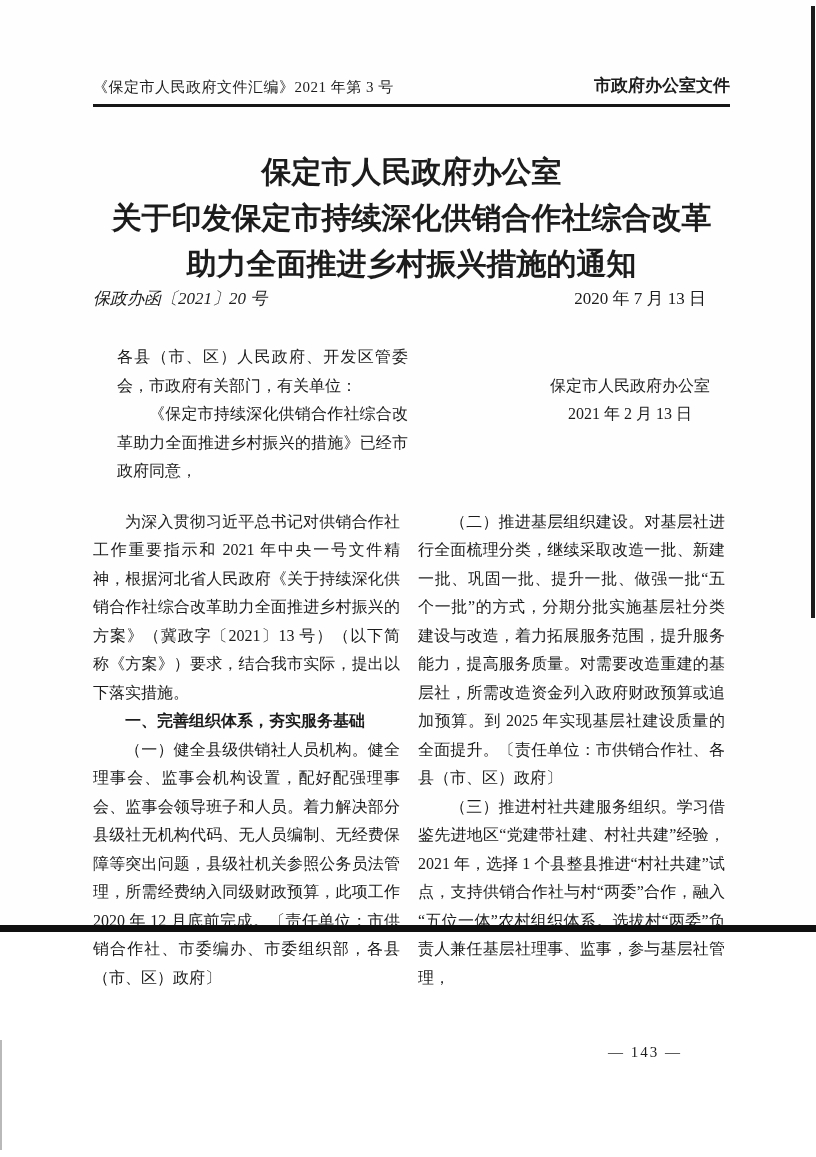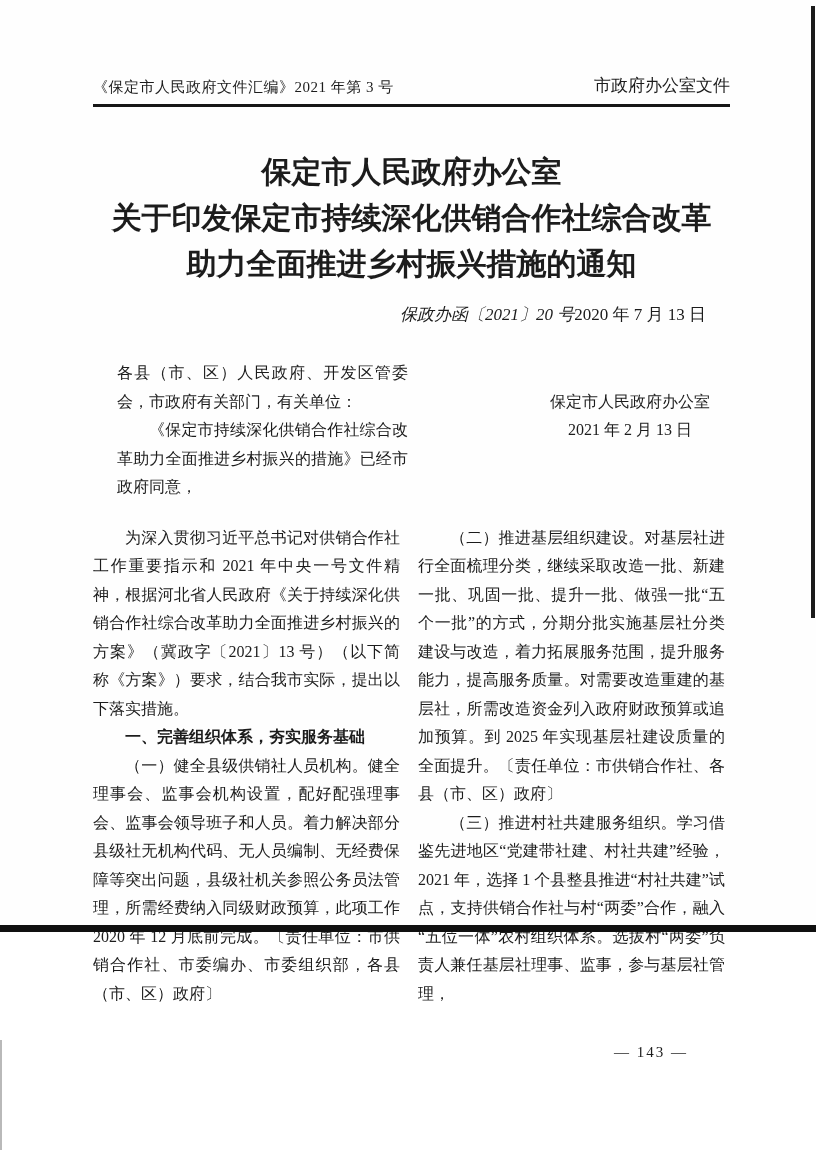--- a/index.html
+++ b/index.html
@@ -17,32 +17,32 @@
   }
   .content { padding: 0 86px 0 93px; }
 
   
   .hdr {
     display: flex; justify-content: space-between; align-items: flex-end;
     padding-top: 74px; padding-bottom: 7px;
     border-bottom: 3px solid #161616;
   }
   .hdr-left  { font-size: 15px; letter-spacing: 0.5px; }
-  .hdr-right { font-size: 17px; font-weight: 400;
+  .hdr-right { font-size: 17px; font-weight: 700;
                font-family: "Liberation Sans", "DejaVu Sans", sans-serif; }
 
   
   .doc-title { margin-top: 42px; text-align: center;
                font-size: 30px; font-weight: 700; line-height: 46px; }
   .doc-title-2 { margin-top: 26px; text-align: center;
                font-size: 30px; font-weight: 700; line-height: 46px; }
 
   
-  .doc-line { display: flex; justify-content: flex-end;
-              margin-top: 16px; font-size: 17px; line-height: 24px; }
+  .doc-line { display: flex; justify-content: space-between;
+              font-size: 17px; line-height: 24px; }
   .doc-line .num  { font-style: italic; }
   .doc-line .date { padding-right: 24px; }
 
   
   .cols { display: flex; gap: 18px; }
   .col  { width: 307px; font-size: 16px; line-height: 28.5px;
           text-align: justify; text-justify: inter-character;
           word-break: break-all; }
   .cols.notice   { margin-top: 32px; margin-left: 24px; }
   .cols.measures { margin-top: 22px; }
@@ -51,21 +51,21 @@
   .kai { }
   .sec-head { font-weight: 700; text-indent: 2em;
               font-family: "Liberation Sans", "DejaVu Sans", sans-serif; }
 
   
   .sig-block { margin-top: 28.5px; margin-left: 104px; width: 200px;
                text-align: center; }
   .sig-block div { line-height: 28.5px; }
 
   
-  .pagenum { position: absolute; top: 1044px; right: 128px;
+  .pagenum { position: absolute; top: 1044px; right: 134px;
              font-size: 15px; letter-spacing: 2px; }
 
   
   .edge-right  { position: absolute; top: 6px; right: 1px;
                  width: 4px; height: 612px; background: #1b1b1b; }
   .edge-bottom { position: absolute; left: 0; bottom: 1px;
                  width: 816px; height: 7px; background: #101010; }
   .edge-left   { position: absolute; left: 0; top: 1040px;
                  width: 2px; height: 110px; background: #b9b9b9; }
 </style>

